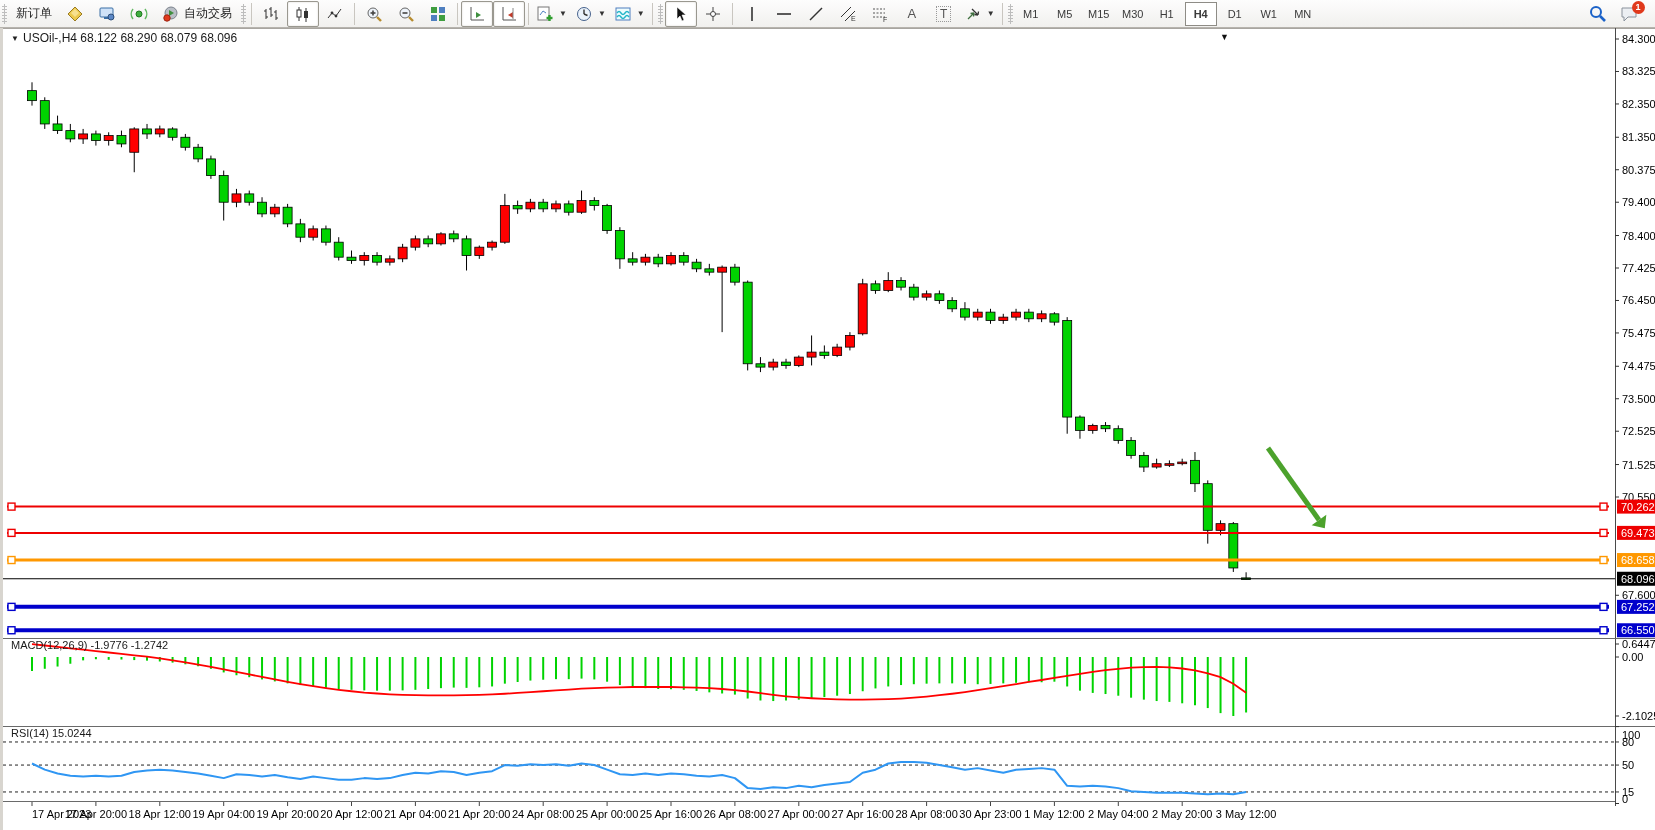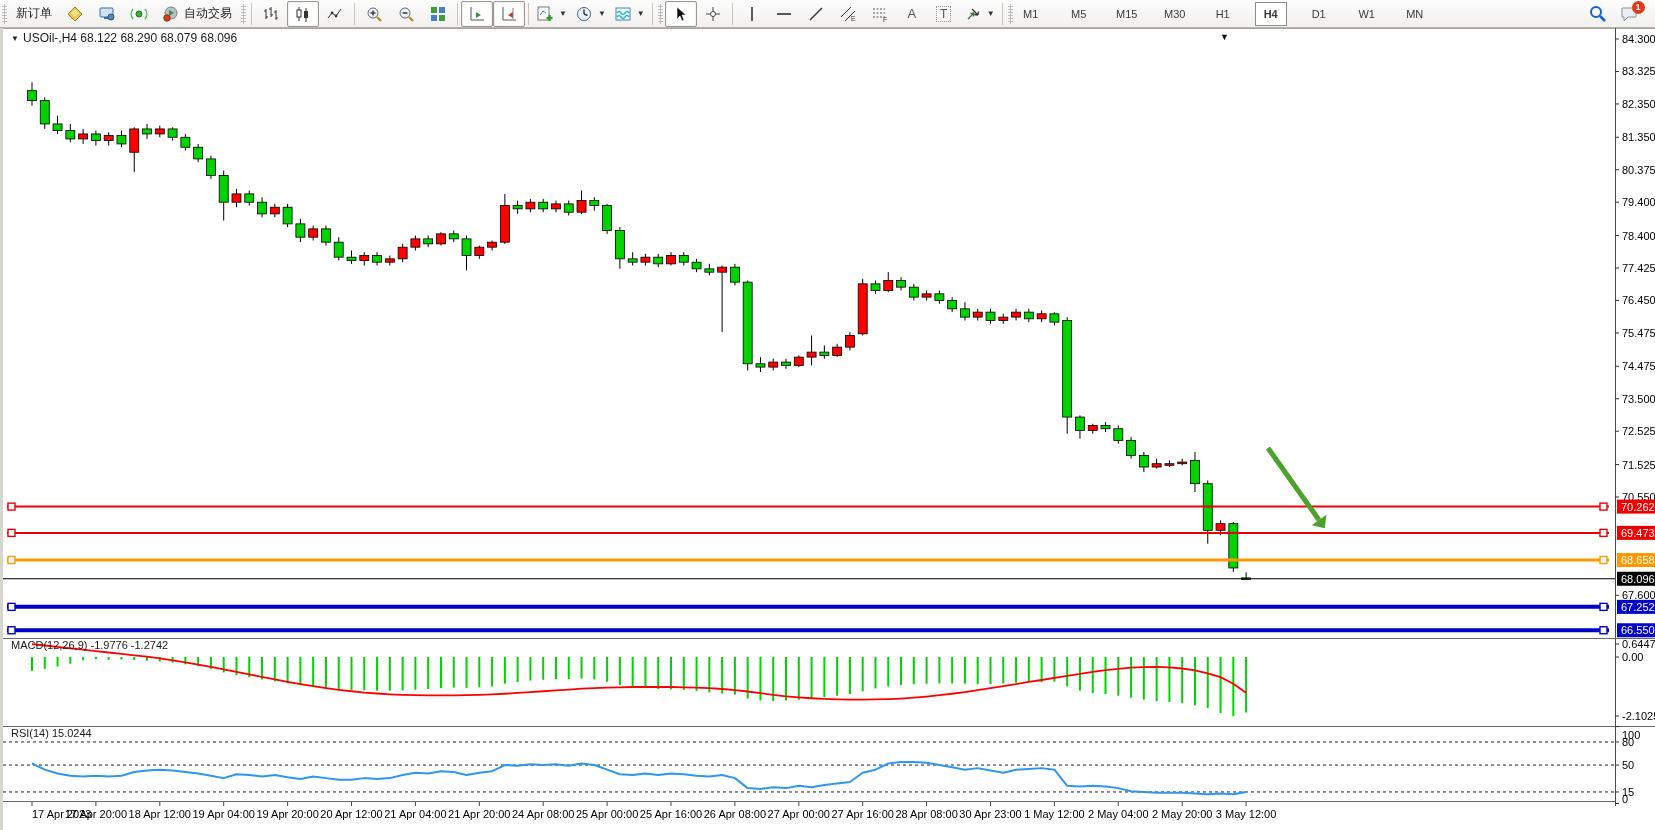--- a/index.html
+++ b/index.html
@@ -253,21 +253,21 @@
       <span>
           <svg width="18" height="18">
             <path d="M4,14 L10,8 M10,8 l-3.5,0.5 M10,8 l-0.5,3.5" stroke="#3f6f3f" fill="none" stroke-width="1.3"></path>
             <path d="M8,4 L14,10 M14,10 l-3.5,-0.5 M14,10 l0.5,-3.5" stroke="#333" fill="none" stroke-width="1.3"></path>
           </svg>
         </span>
       <span class="caret">▼</span>
     </div>
     <div class="tsep"></div>
       <div class="grip"></div>
-    <div id="tf-group" style="display:flex;align-items:flex-start;gap:16px;">
+    <div id="tf-group" style="display:flex;align-items:flex-start;gap:2px;">
         <div class="tfbtn">M1</div>
         <div class="tfbtn">M5</div>
         <div class="tfbtn">M15</div>
         <div class="tfbtn">M30</div>
         <div class="tfbtn">H1</div>
         <div class="tfbtn active">H4</div>
         <div class="tfbtn">D1</div>
         <div class="tfbtn">W1</div>
         <div class="tfbtn">MN</div>
       </div>

